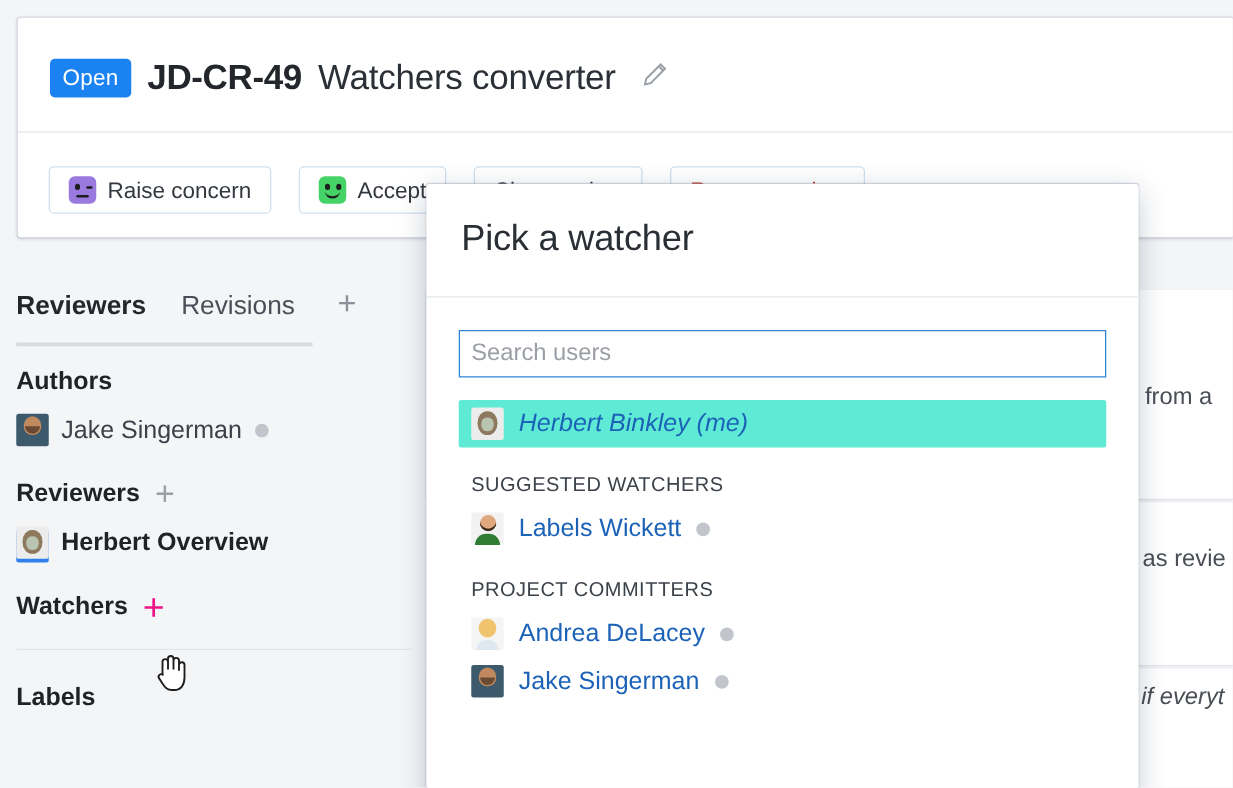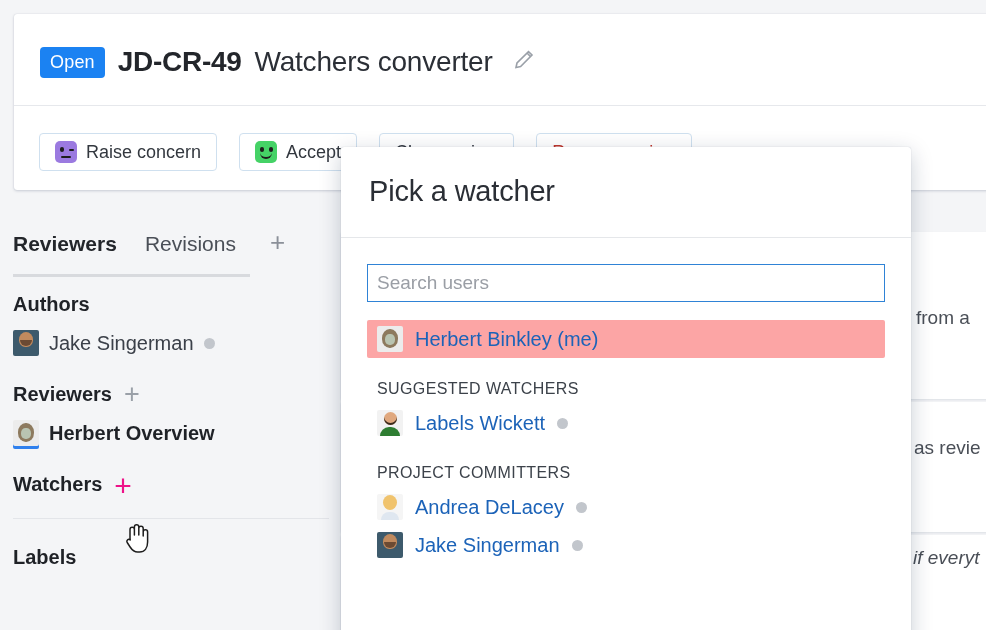--- a/index.html
+++ b/index.html
@@ -214,21 +214,21 @@
     font-family: "Liberation Sans", sans-serif;
   }
   .search-input::placeholder { color: #9a9ea5; }
   .list { padding: 18px 26px 0 26px; }
   .list-item {
     display: flex; align-items: center; gap: 12px;
     height: 38px; padding: 0 10px;
     font-size: 20px; color: #1c63b8; cursor: pointer;
     border-radius: 2px;
   }
-  .list-item.selected { background: #fca5a5; }
+  .list-item.selected { background: #5eead4; font-style: italic; }
   .group-label {
     font-size: 16px; color: #3c424a; letter-spacing: 0.4px;
     margin: 22px 0 6px 10px; text-transform: uppercase;
   }
 
   
   .cursor { position: absolute; left: 123px; top: 521px; pointer-events: none; }
 </style>
 </head>
 <body>

